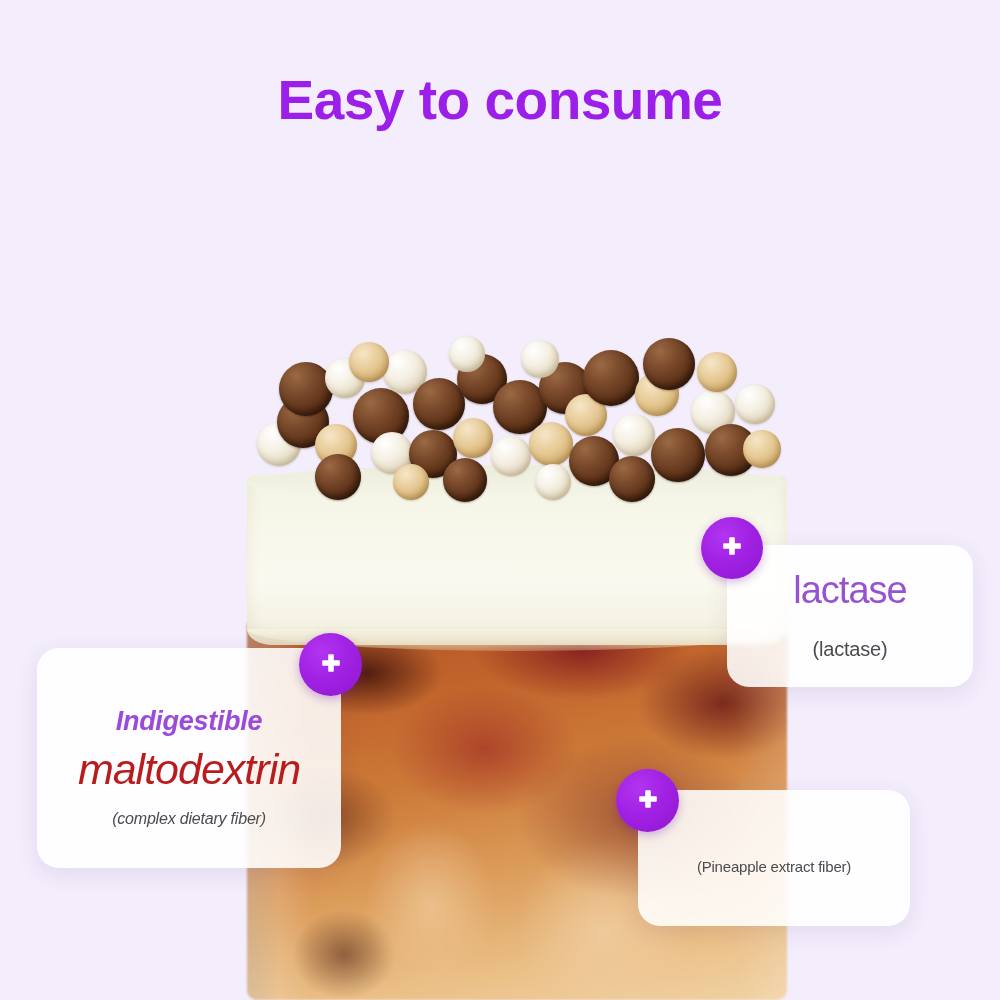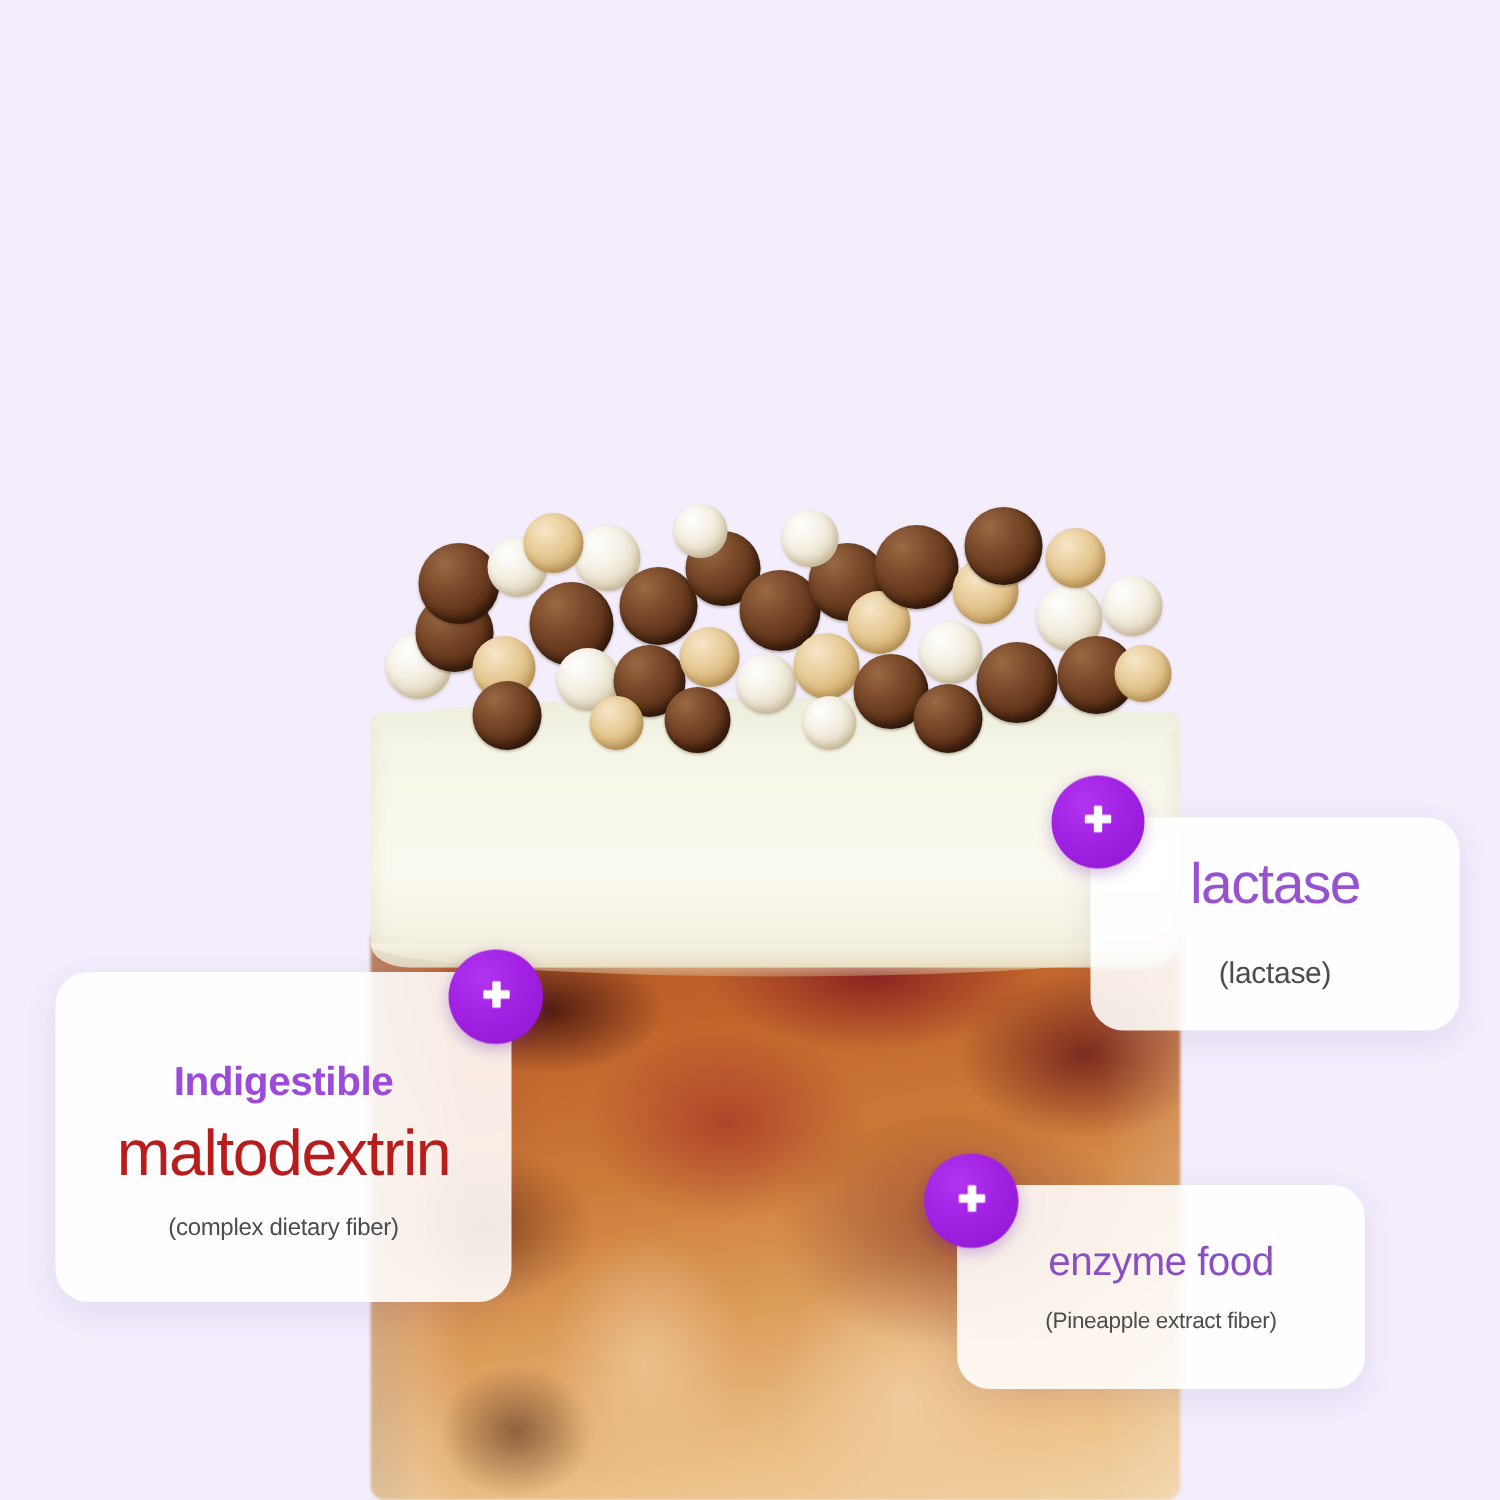--- a/index.html
+++ b/index.html
@@ -188,20 +188,21 @@
     letter-spacing: -.2px;
   }
 
   
   #card-maltodextrin {
     left: 37px;
     top: 648px;
     width: 304px;
     height: 220px;
     padding-top: 18px;
+    font-style: italic;
   }
   #card-maltodextrin .card-eyebrow { margin-bottom: 10px; }
   #card-maltodextrin .card-main { font-size: 43px; }
   #card-maltodextrin .card-sub  { font-size: 16px; margin-top: 18px; }
 
   
   #card-lactase {
     left: 727px;
     top: 545px;
     width: 246px;
@@ -236,20 +237,21 @@
   #badge-maltodextrin { left: 299px; top: 633px; width: 63px; height: 63px; }
   #badge-lactase      { left: 701px; top: 517px; width: 62px; height: 62px; }
   #badge-enzyme       { left: 616px; top: 769px; width: 63px; height: 63px; }
 </style>
 </head>
 <body>
 
 <div class="poster">
 
   <div class="headings">
+    <div class="title">Easy to consume</div>
   </div>
 
   <div class="drink">
 
     <div class="glass-body"></div>
     <div class="foam-band"></div>
 
     <div class="toppings">
 
       <span class="ball white" style="left:4px;  top:86px;  width:44px; height:44px;"></span>
@@ -306,21 +308,20 @@
     <div class="card-main">lactase</div>
     <div class="card-sub">(lactase)</div>
   </div>
   <div class="plus-badge" id="badge-lactase">
     <svg width="34" height="34" viewBox="0 0 34 34" aria-hidden="true">
       <path d="M15 7 h4 v6 h6 v4 h-6 v6 h-4 v-6 h-6 v-4 h6 z" fill="#ffffff" stroke="#ffffff" stroke-width="1.6" stroke-linejoin="round"></path>
     </svg>
   </div>
 
   <div class="fact-card" id="card-enzyme">
-    <div class="card-main">enzyme food</div>
     <div class="card-sub">(Pineapple extract fiber)</div>
   </div>
   <div class="plus-badge" id="badge-enzyme">
     <svg width="34" height="34" viewBox="0 0 34 34" aria-hidden="true">
       <path d="M15 7 h4 v6 h6 v4 h-6 v6 h-4 v-6 h-6 v-4 h6 z" fill="#ffffff" stroke="#ffffff" stroke-width="1.6" stroke-linejoin="round"></path>
     </svg>
   </div>
 
 </div>
 

